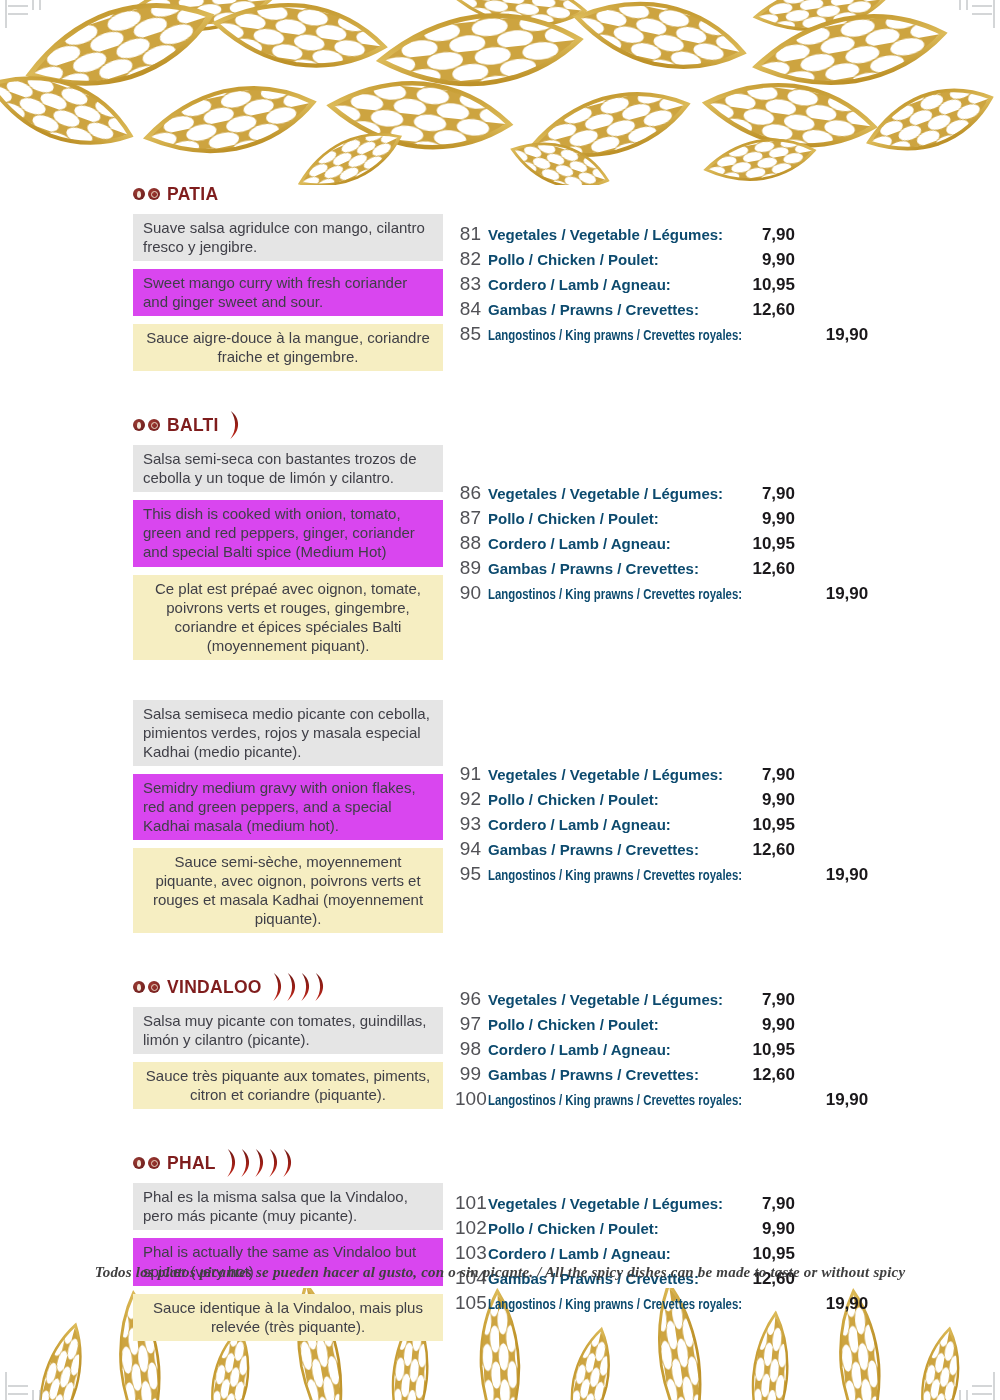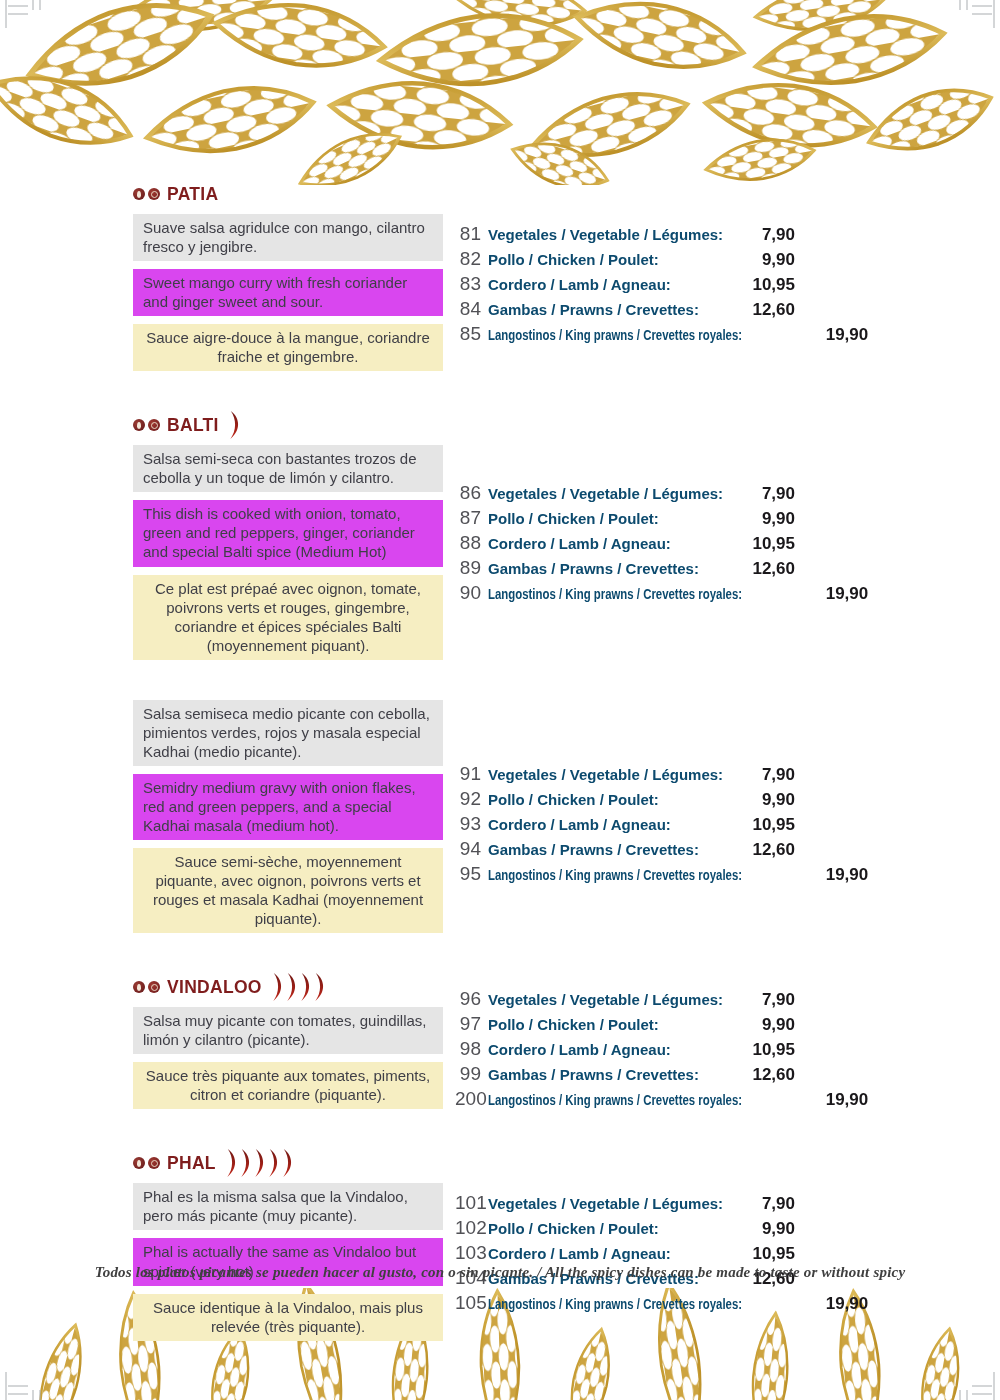--- a/index.html
+++ b/index.html
@@ -304,21 +304,21 @@
         <span class="pnum">98</span>
         <span class="plabel"><span>Cordero / Lamb / Agneau:</span></span>
         <span class="pprice">10,95</span>
       </div>
       <div class="price-row">
         <span class="pnum">99</span>
         <span class="plabel"><span>Gambas / Prawns / Crevettes:</span></span>
         <span class="pprice">12,60</span>
       </div>
       <div class="price-row">
-        <span class="pnum">200</span>
+        <span class="pnum">100</span>
         <span class="plabel"><span class="cond">Langostinos / King prawns / Crevettes royales:</span></span>
         <span class="pprice">19,90</span>
       </div>
     </div>
   </section>
 
   <section class="section">
     <div class="left">
       <div class="header">
         <span class="badge b1"></span>

